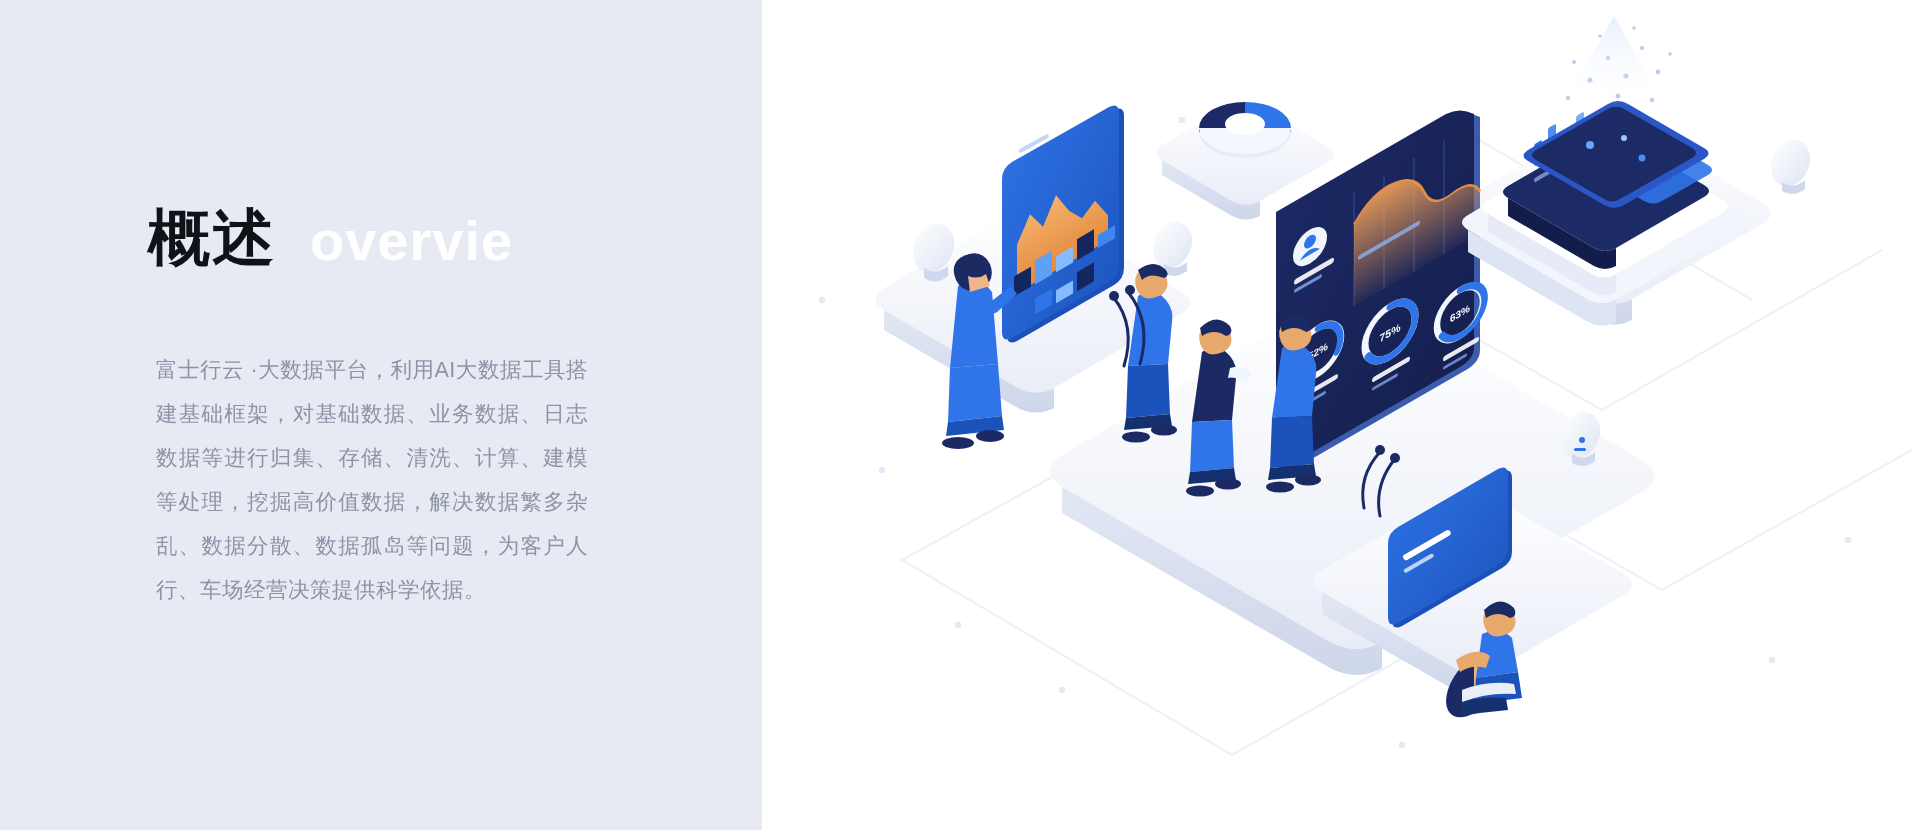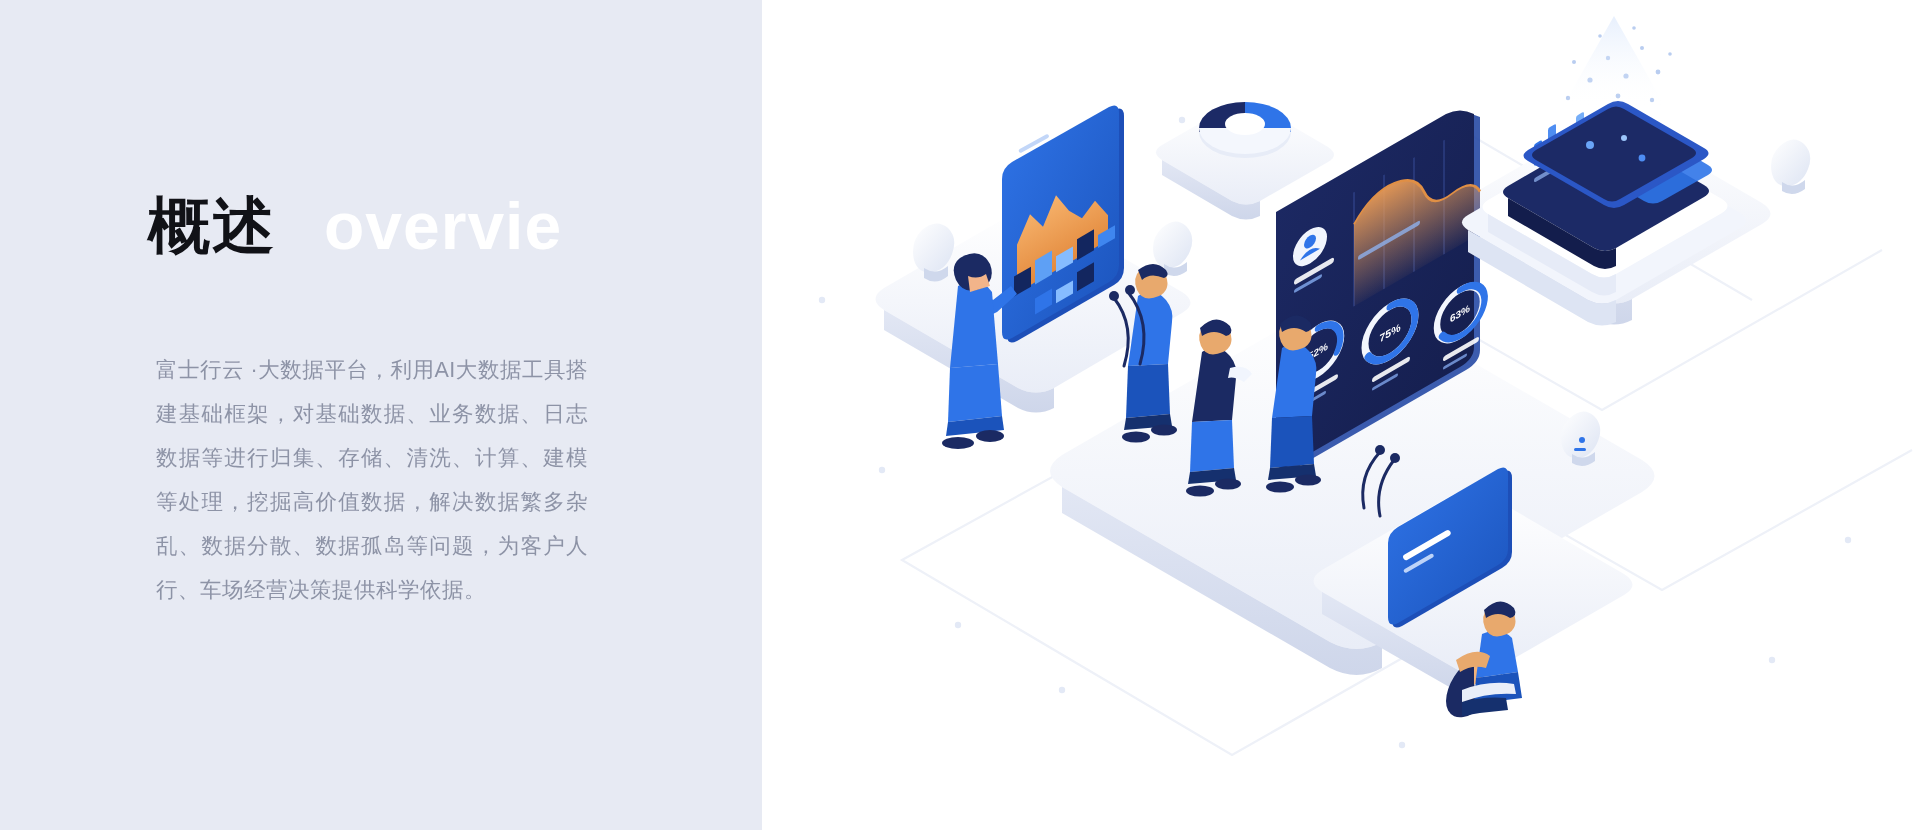--- a/index.html
+++ b/index.html
@@ -14,30 +14,30 @@
   
   .left-panel {
     position:relative;
     width:762px; height:830px;
     background:#e7eaf3;
     flex:0 0 762px;
   }
   .left-inner { position:absolute; left:148px; top:0; width:460px; }
 
   .title-row {
-    position:absolute; top:193px; left:0;
-    display:flex; align-items:center; white-space:nowrap;
+    position:absolute; top:207px; left:0;
+    display:flex; align-items:flex-end; white-space:nowrap;
   }
   .title-cn {
     font-size:62px; font-weight:bold; color:#111217;
     letter-spacing:2px; line-height:1;
   }
   .title-en {
-    font-size:66px; font-weight:bold; color:#ffffff;
-    letter-spacing:1px; line-height:1; margin-left:48px;
+    font-size:56px; font-weight:bold; color:#ffffff;
+    letter-spacing:1px; line-height:1; margin-left:34px;
   }
 
   .body-copy {
     position:absolute; top:348px; left:8px;
     width:432px;
     font-size:21.5px;
     line-height:44px;
     color:#8d93a6;
     letter-spacing:0.5px;
     text-align:justify;

